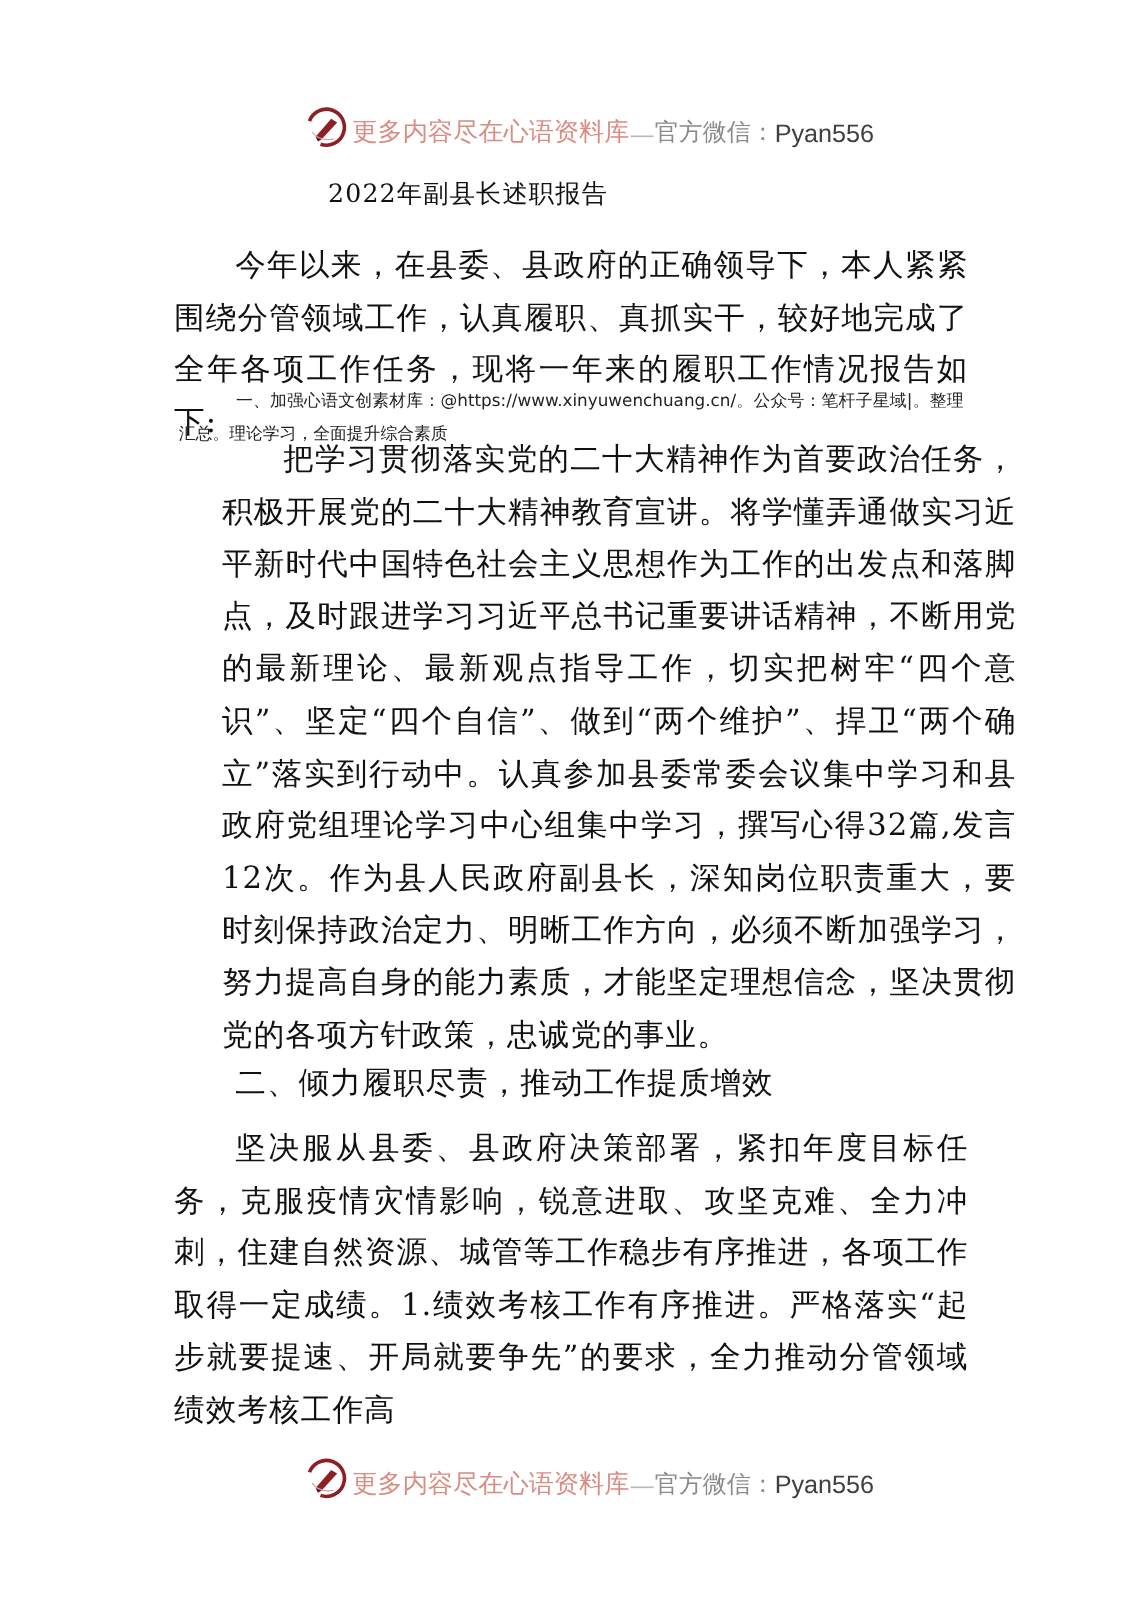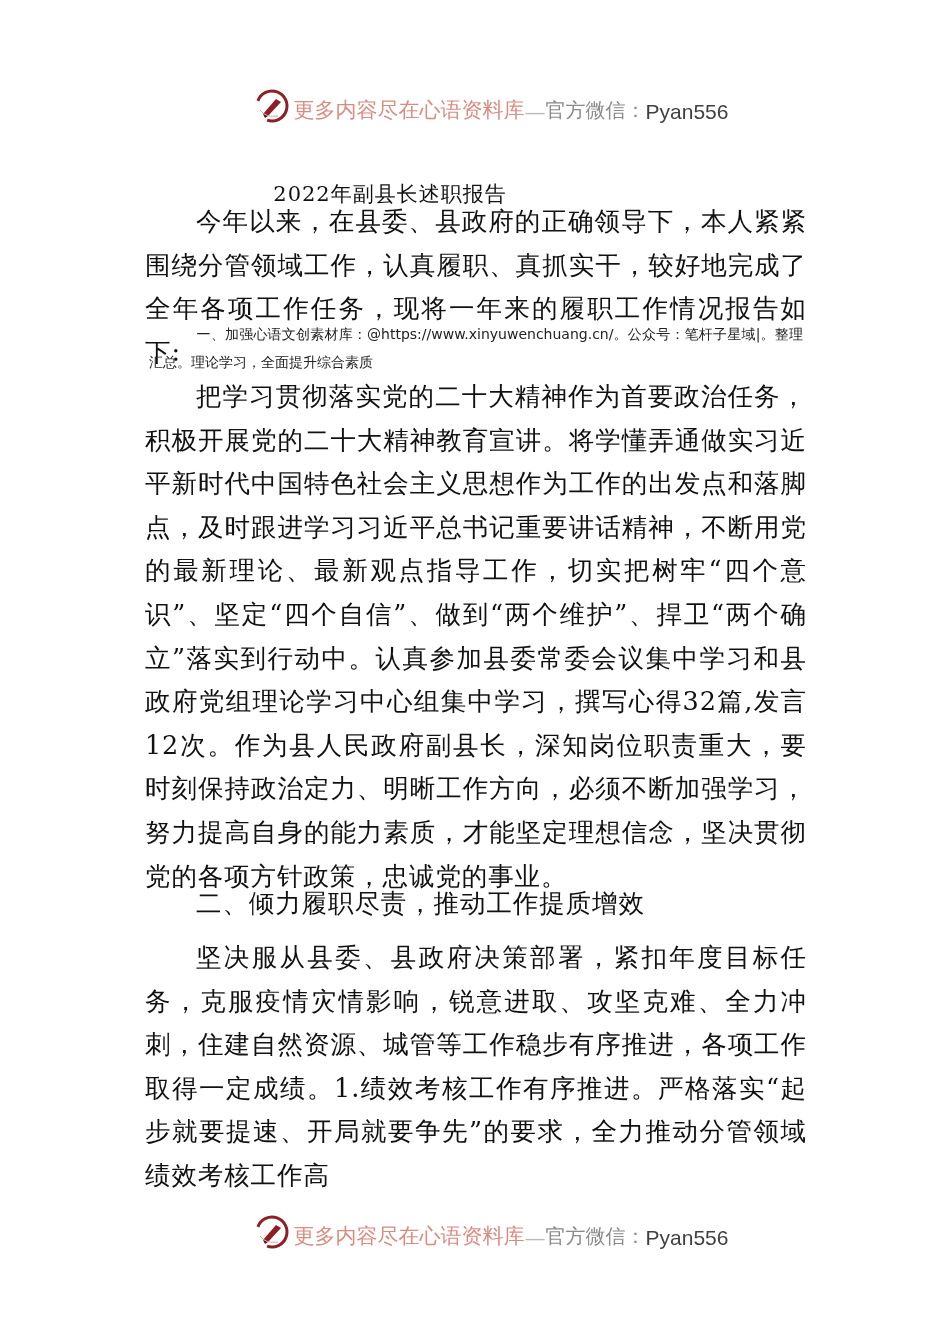--- a/index.html
+++ b/index.html
@@ -56,21 +56,20 @@
     }
     .doc-title {
       position: absolute;
       top: 145px;
       left: 0;
       width: 780px;
       text-align: center;
       font-size: 21px;
       line-height: 32px;
       letter-spacing: 1px;
-      margin-top: 33px;
     }
     .content {
       position: absolute;
       left: 145px;
       width: 662px;
     }
     .para {
       margin: 0;
       font-size: 25.5px;
       line-height: 43.6px;
@@ -84,21 +83,21 @@
       font-family: "DejaVu Sans", "Liberation Sans", sans-serif;
       font-size: 14px;
       line-height: 28px;
       text-indent: 3.4em;
       text-align: justify;
       word-break: break-all;
       color: #222222;
     }
     .p1 { top: 200px; }
     .p2 { top: 316px; }
-    .p3 { top: 375px; }
+    .p3 { top: 362px; margin-left: 40px; }
     .p4 { top: 882px; }
     .p5 { top: 936px; }
   </style>
 </head>
 <body>
 
 <div class="watermark top">
   <span class="wm-logo">
     <svg width="36" height="36" viewBox="0 0 36 36">
       <circle cx="18" cy="18" r="15" fill="none" stroke="#8e1f24" stroke-width="3" stroke-dasharray="70 24" transform="rotate(200 18 18)"></circle>

